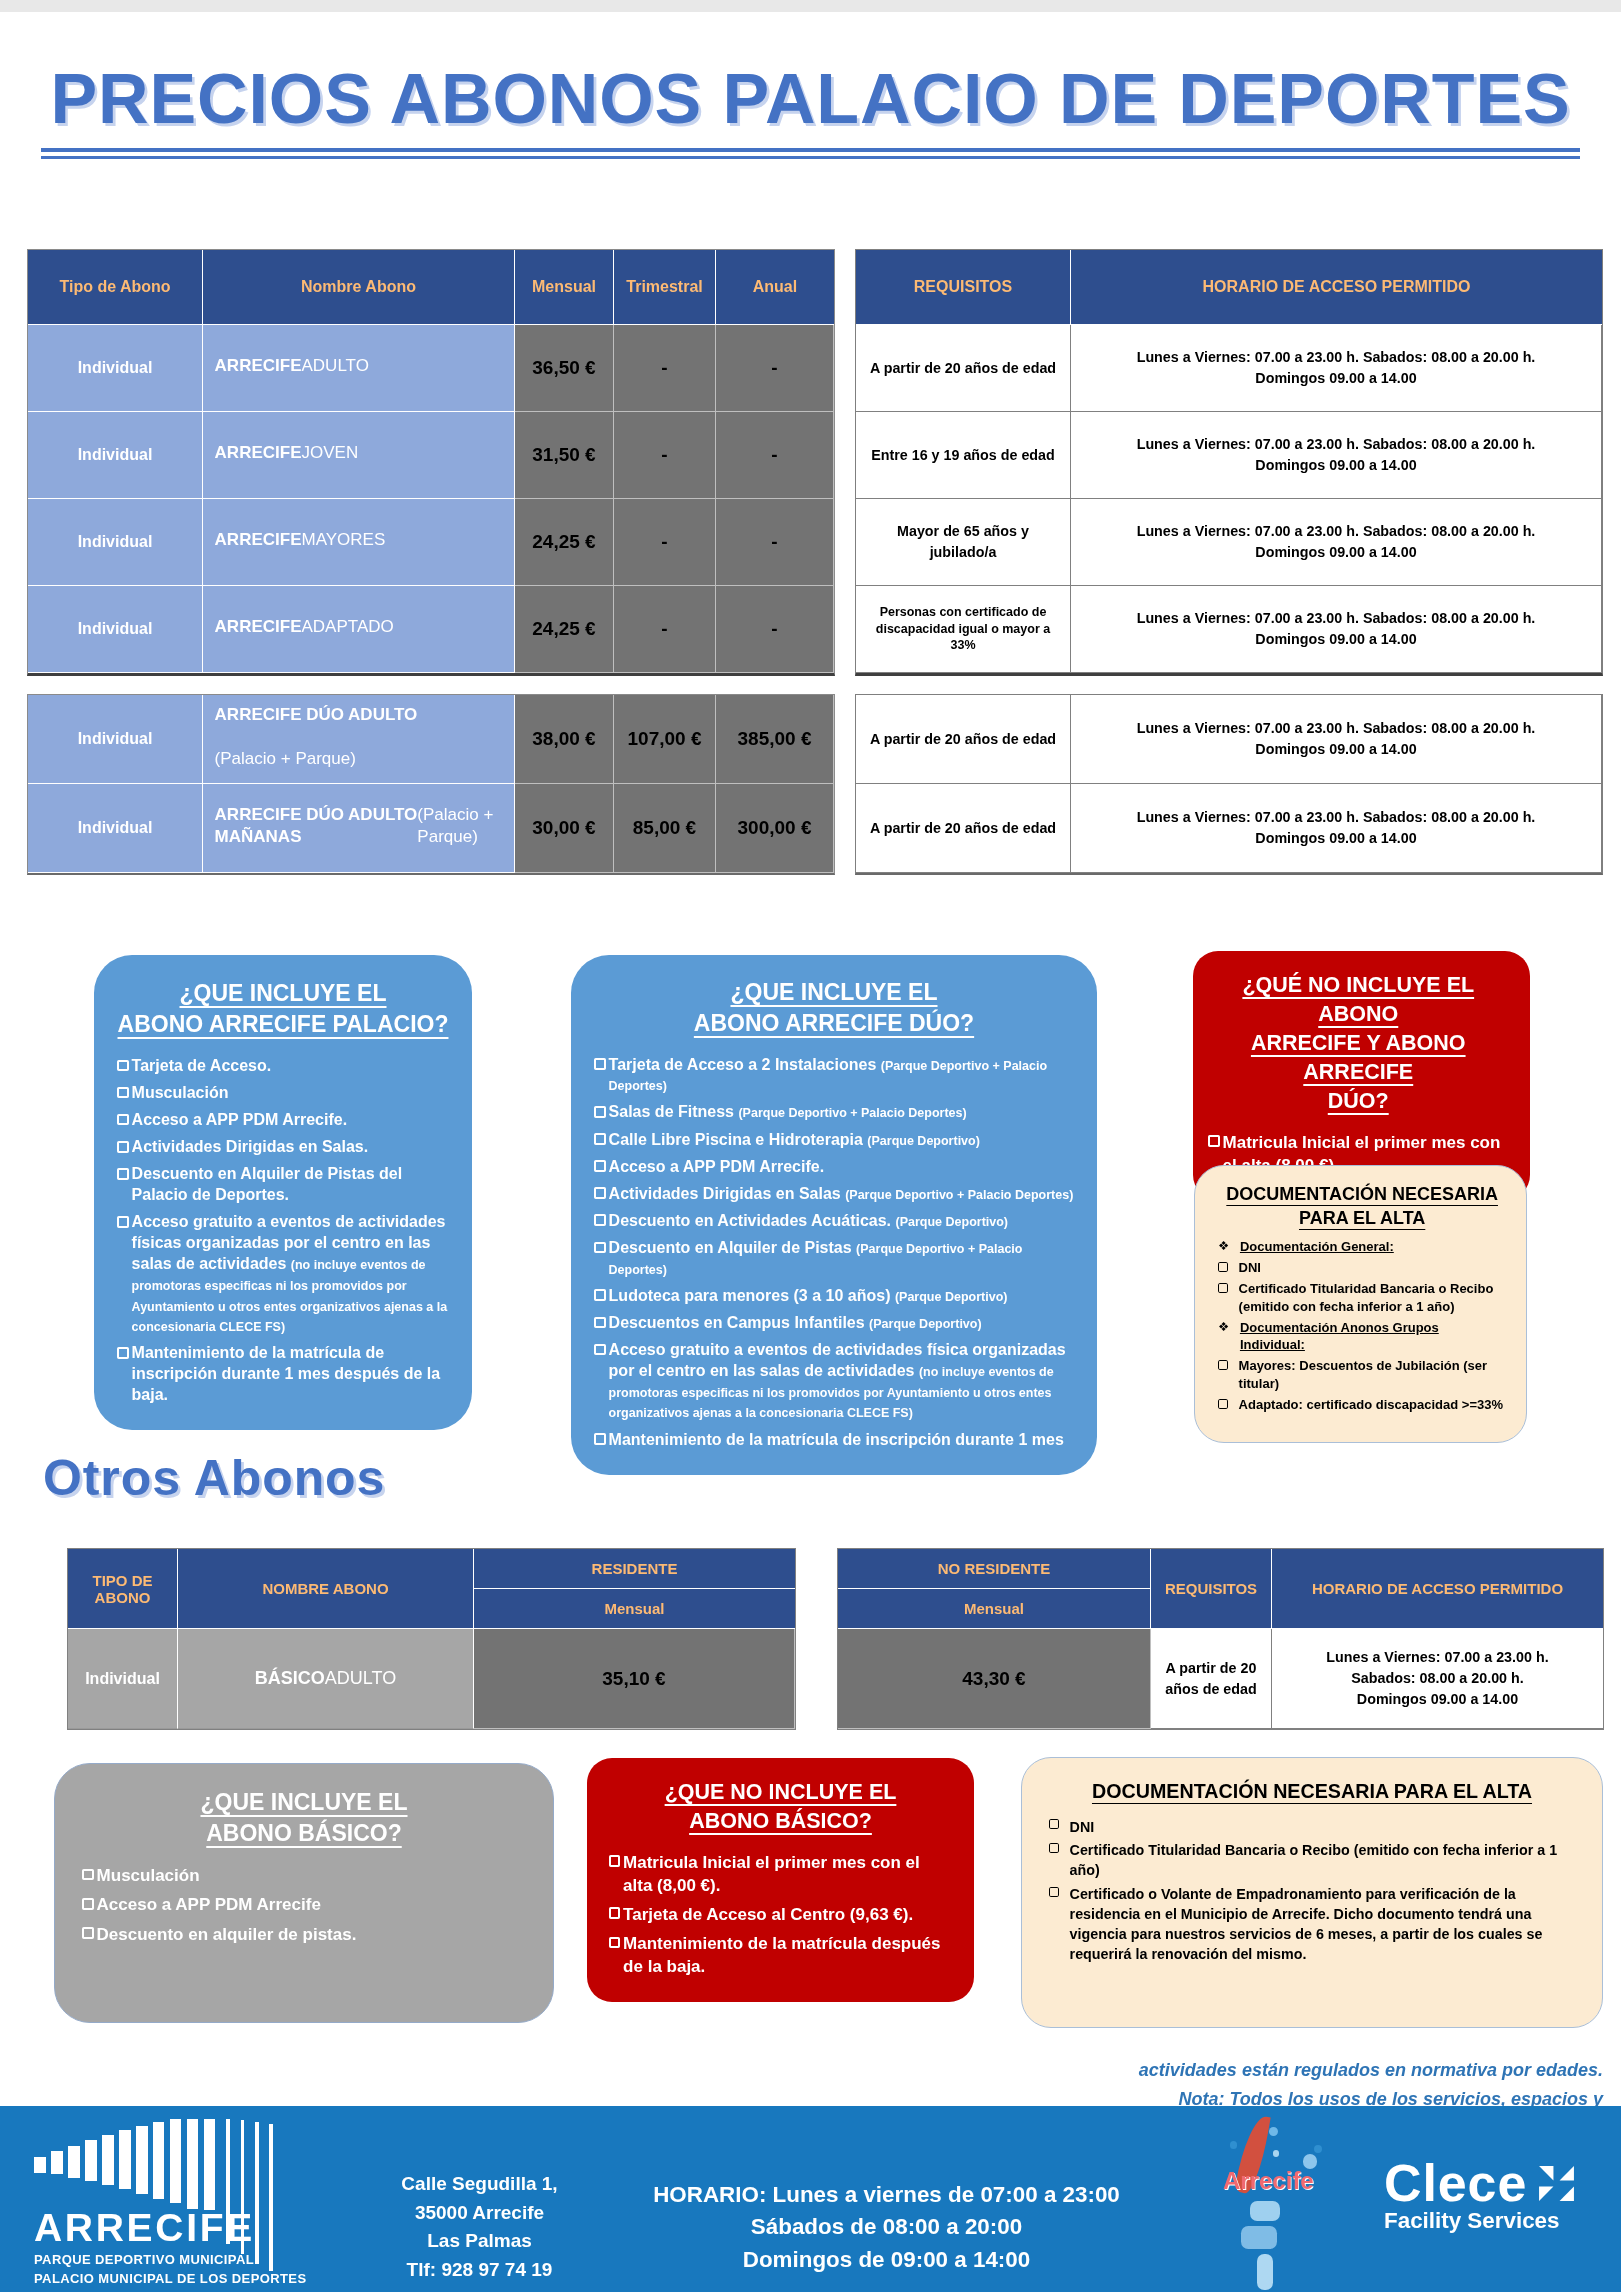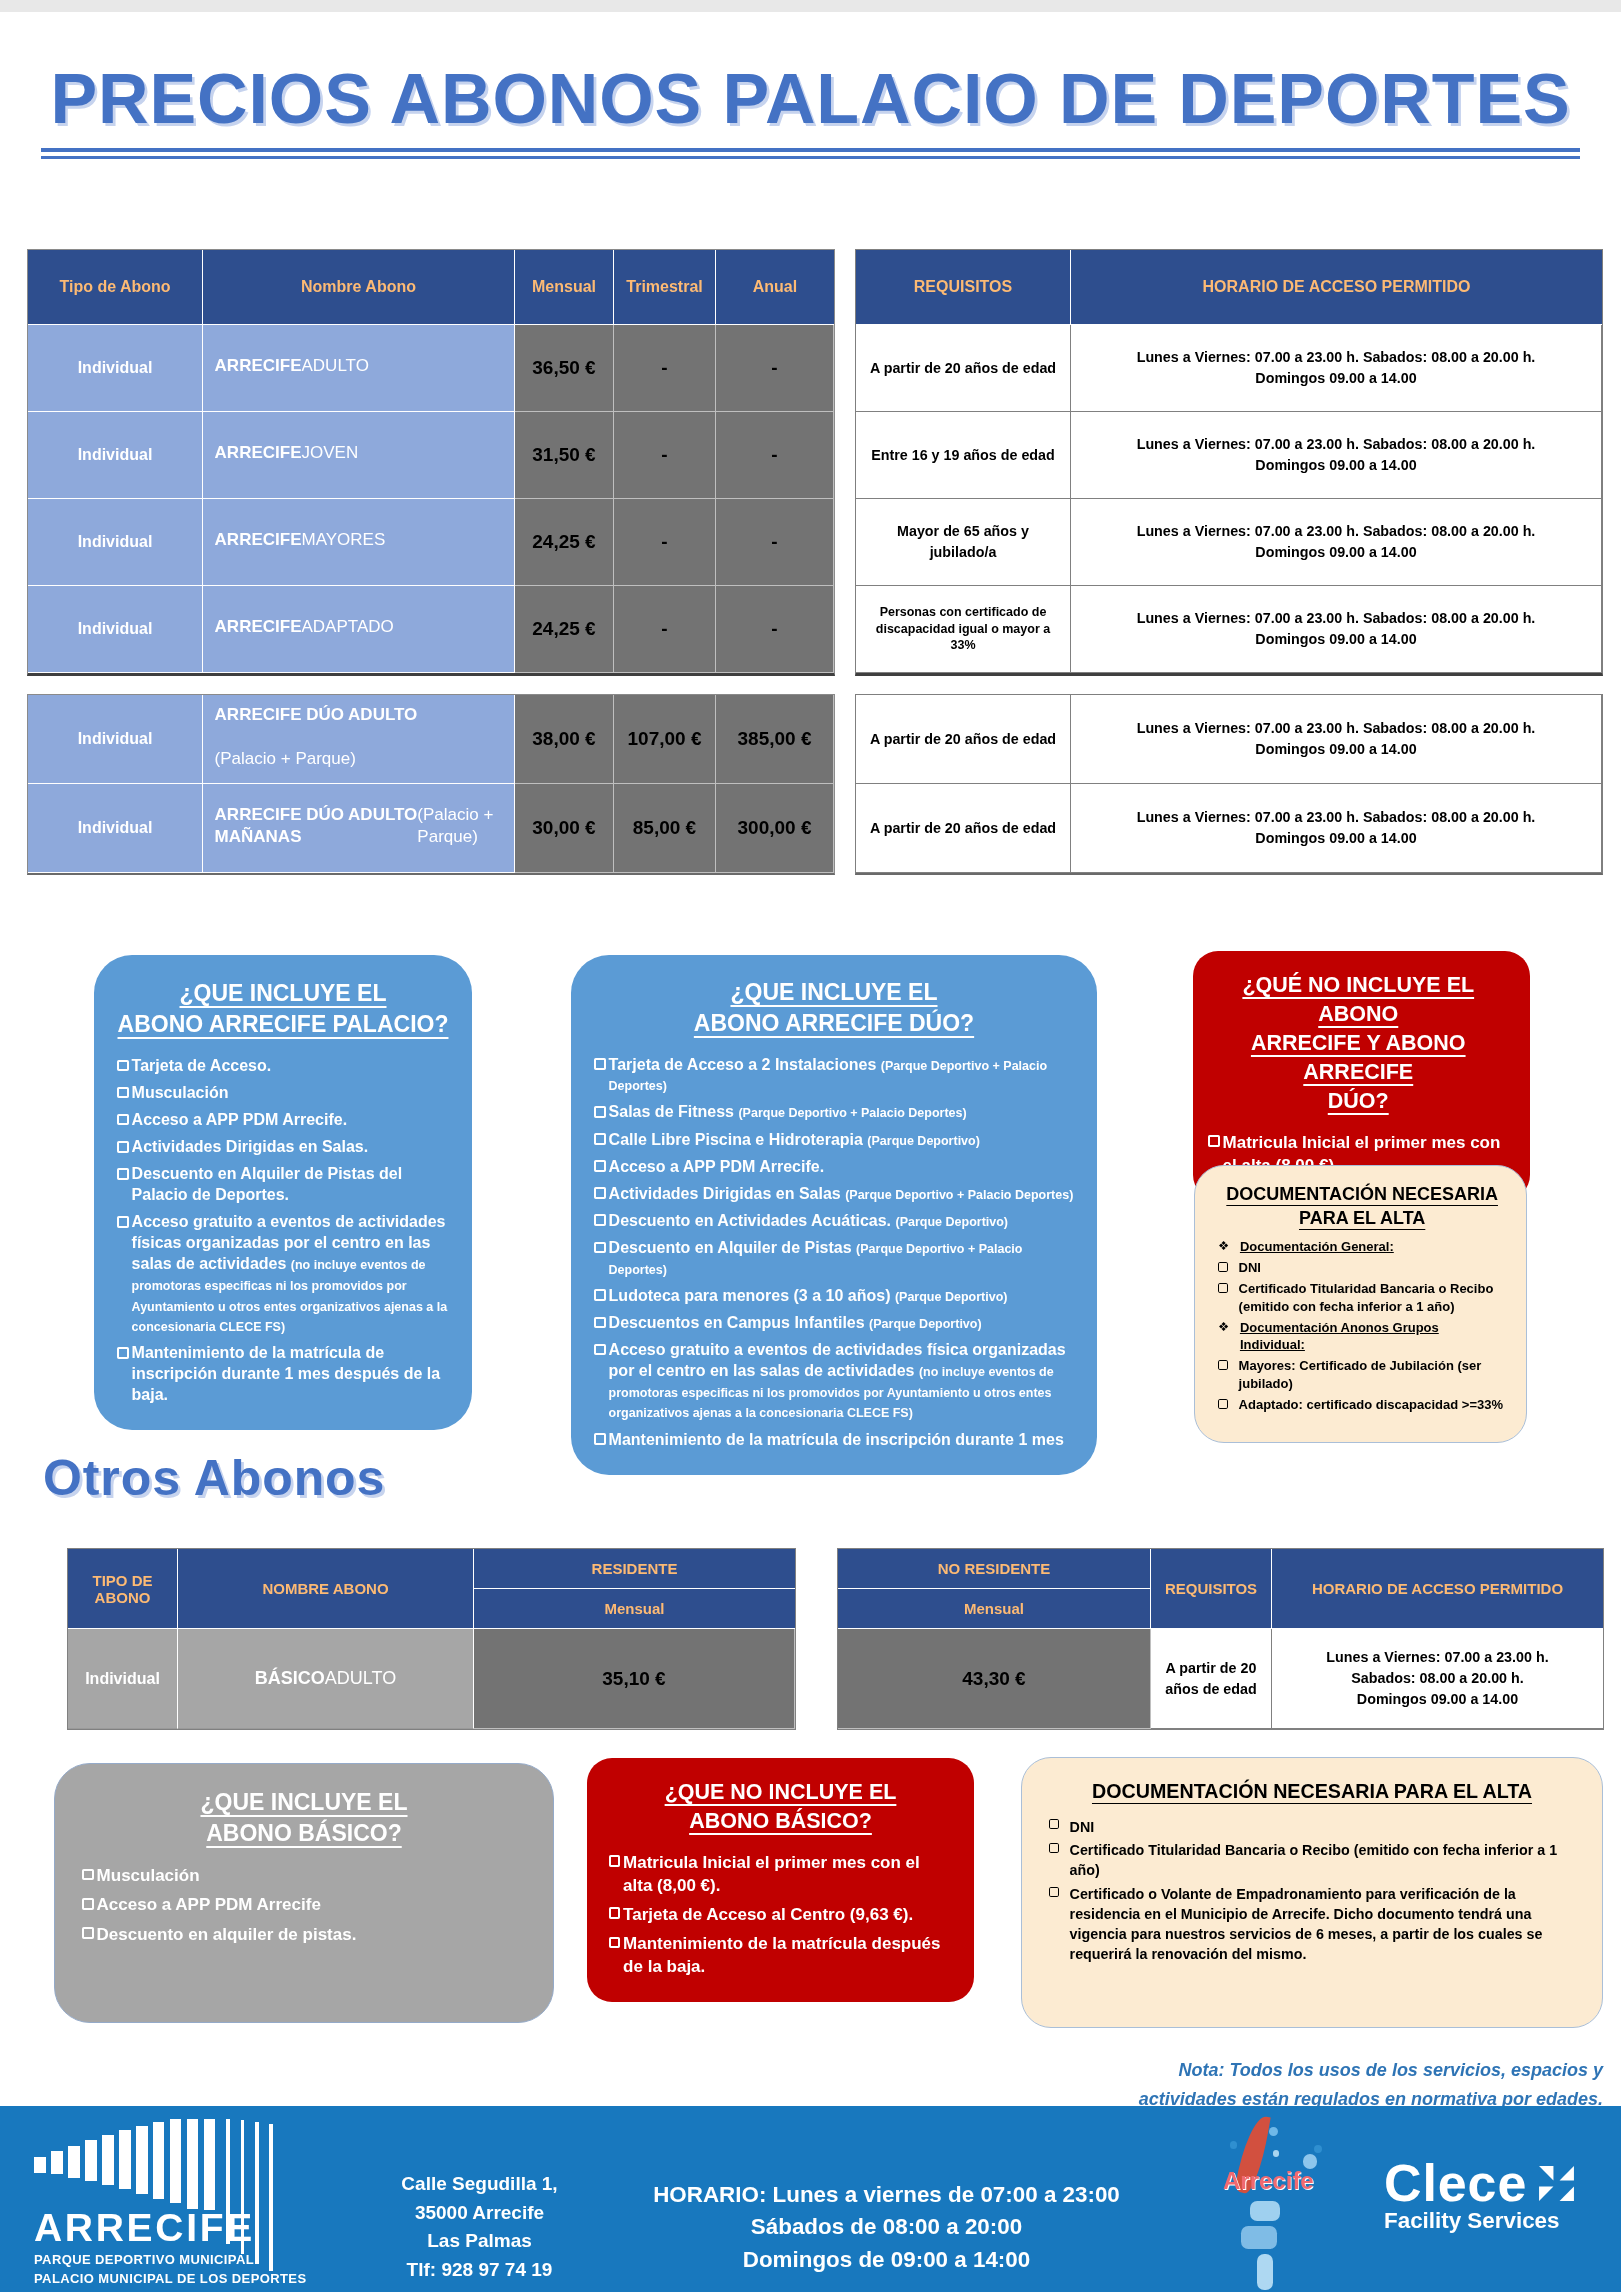--- a/index.html
+++ b/index.html
@@ -307,21 +307,21 @@
     <div class="li">
         <span class="cb"></span>
         <span class="li-text">Certificado Titularidad Bancaria o Recibo (emitido con fecha inferior a 1 año)</span>
       </div>
     <div class="li">
         <span class="dm">❖</span>
         <span class="li-text u">Documentación Anonos Grupos Individual:</span>
       </div>
     <div class="li">
         <span class="cb"></span>
-        <span class="li-text">Mayores: Certificado de Jubilación (ser jubilado)</span>
+        <span class="li-text">Mayores: Descuentos de Jubilación (ser titular)</span>
       </div>
     <div class="li">
         <span class="cb"></span>
         <span class="li-text">Adaptado: certificado discapacidad &gt;=33%</span>
       </div>
   </div>
 
   <div class="abs otros-title" style="left:43px; top:1437px;">Otros Abonos</div>
 
   <div class="abs" style="left:67px; top:1536px;">
@@ -397,22 +397,22 @@
         <span class="cb"></span>
         <span class="li-text">Certificado Titularidad Bancaria o Recibo  (emitido con fecha inferior a 1 año)</span>
       </div>
     <div class="li">
         <span class="cb"></span>
         <span class="li-text">Certificado o Volante de Empadronamiento para verificación de la residencia en el Municipio de Arrecife. Dicho documento tendrá una vigencia para nuestros servicios de 6 meses, a partir de los cuales se requerirá la renovación del mismo.</span>
       </div>
   </div>
 
   <div class="abs nota" style="left:976px; top:2044px; width:627px;">
+    <div>actividades están regulados en normativa por edades.</div>
     <div>Nota: Todos los usos de los servicios, espacios y</div>
-    <div>actividades están regulados en normativa por edades.</div>
     <div>Consulte Normativa para más información.</div>
   </div>
 
   <div class="footer">
     <div class="bars">
       <div style="height:16px; margin-top:38px;"></div>
       <div style="height:23px; margin-top:32px;"></div>
       <div style="height:32px; margin-top:27px;"></div>
       <div style="height:41px; margin-top:21.5px;"></div>
       <div style="height:50px; margin-top:16px;"></div>

